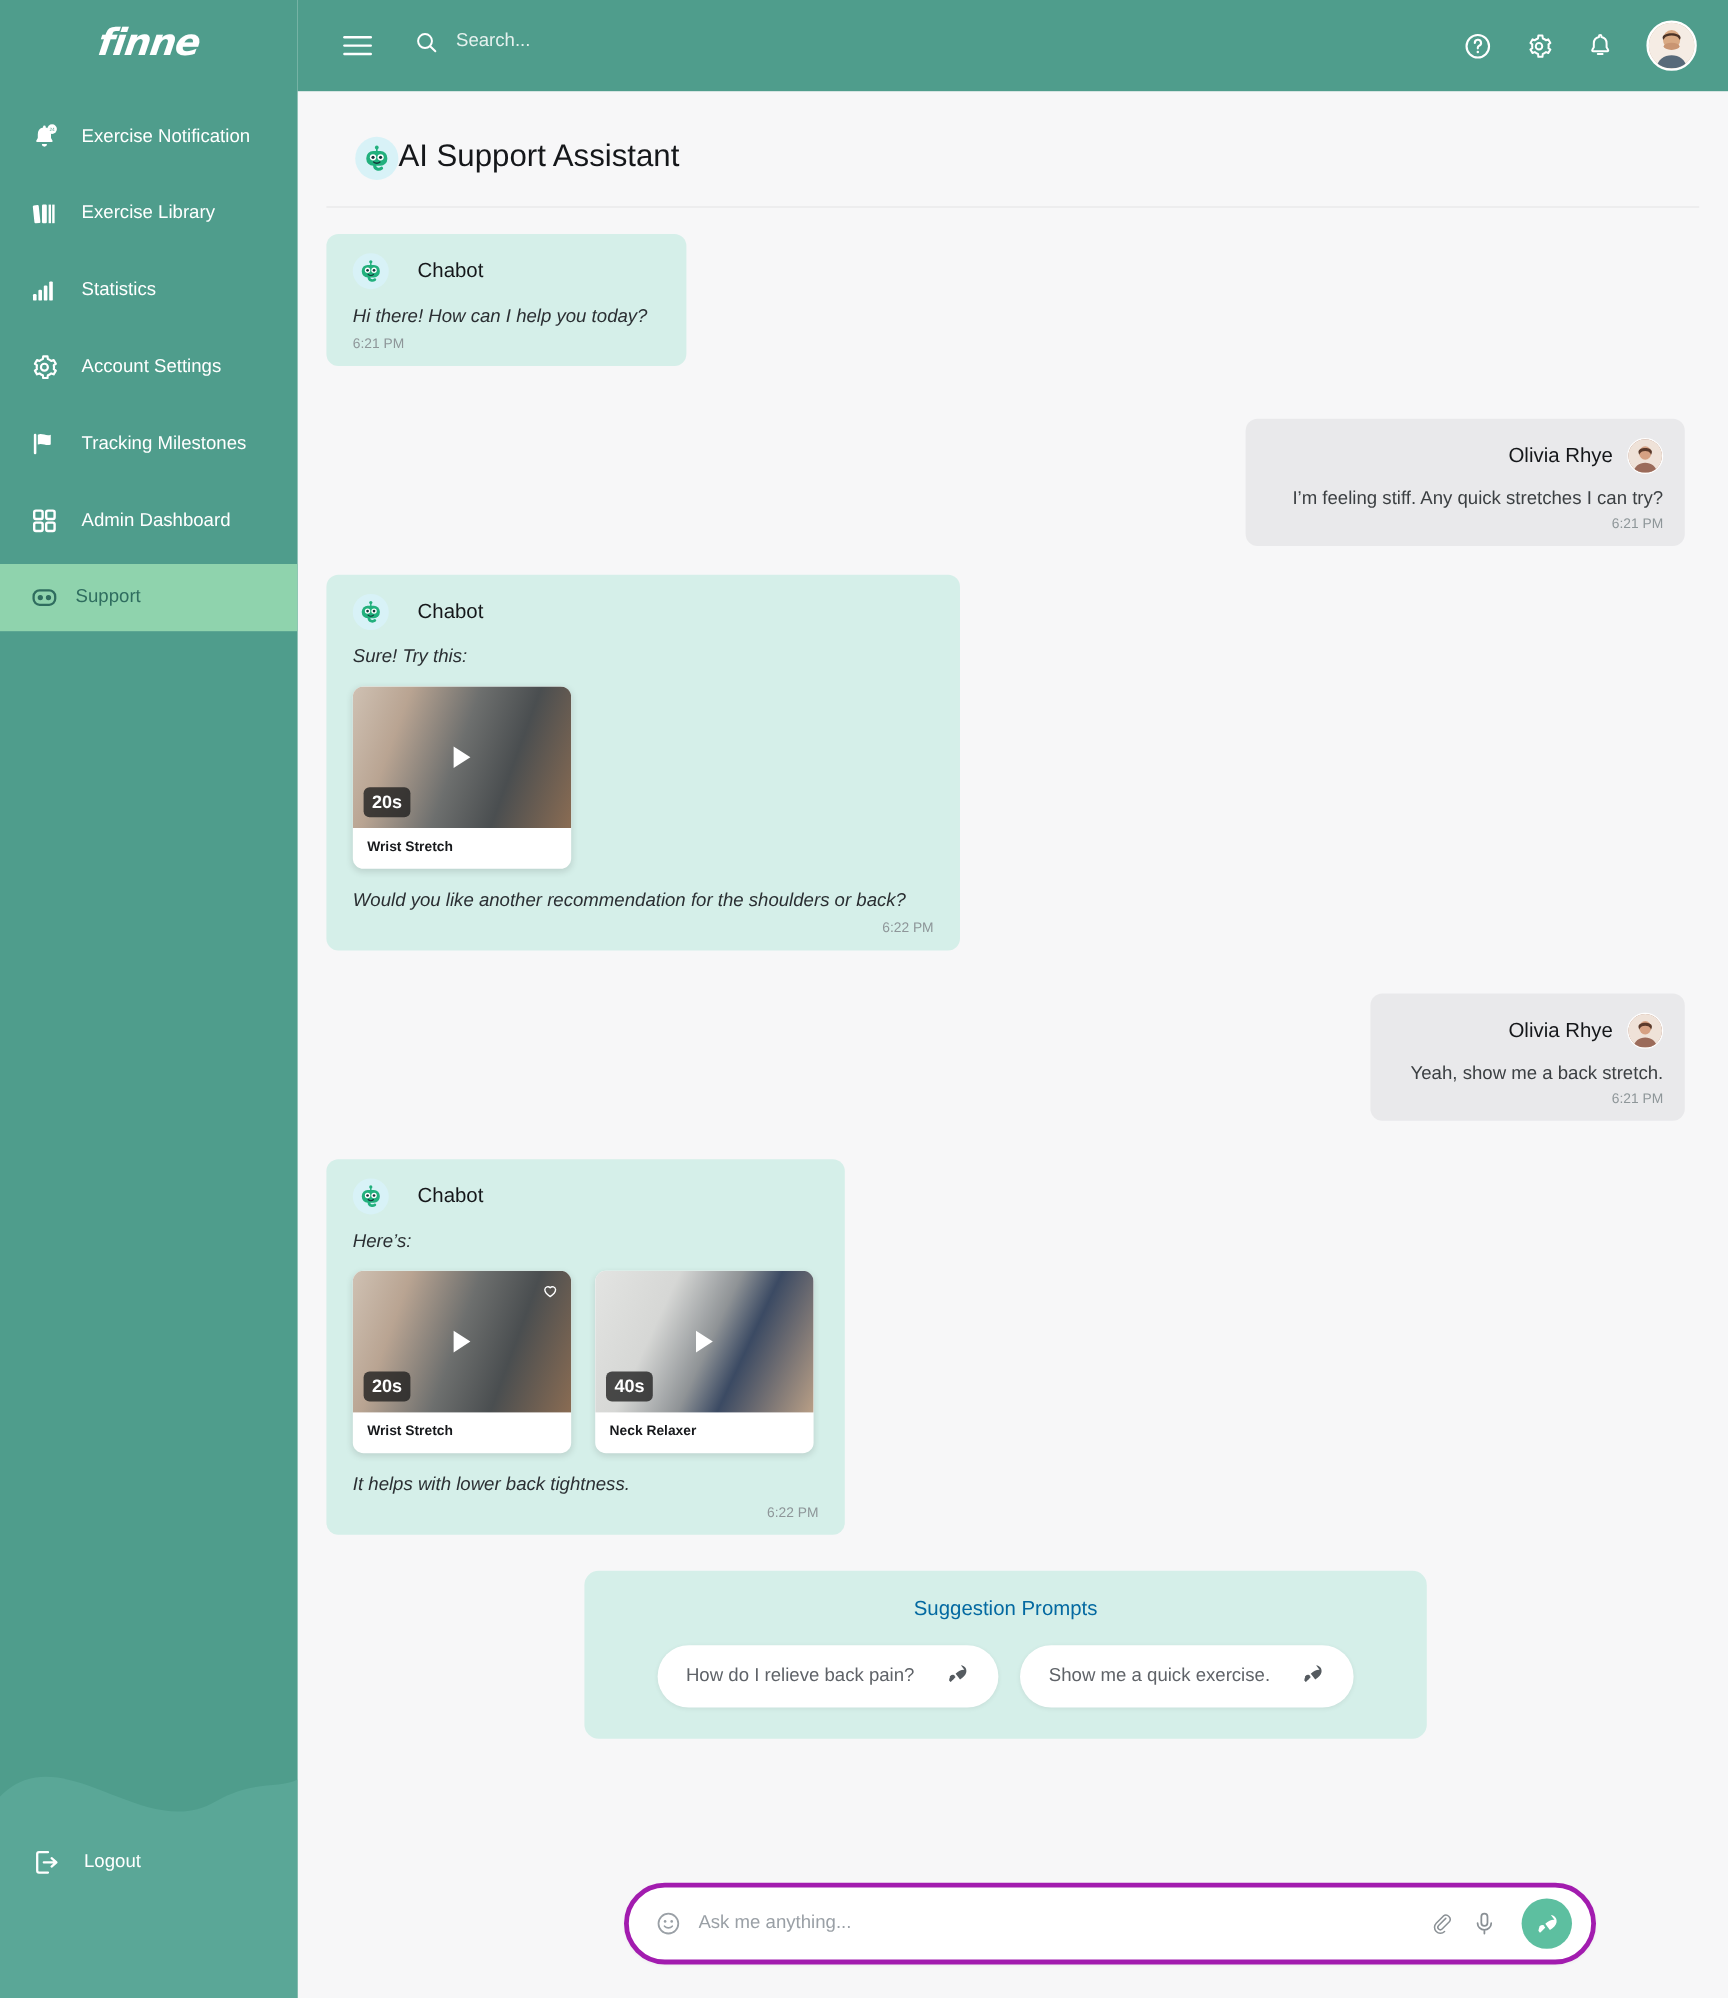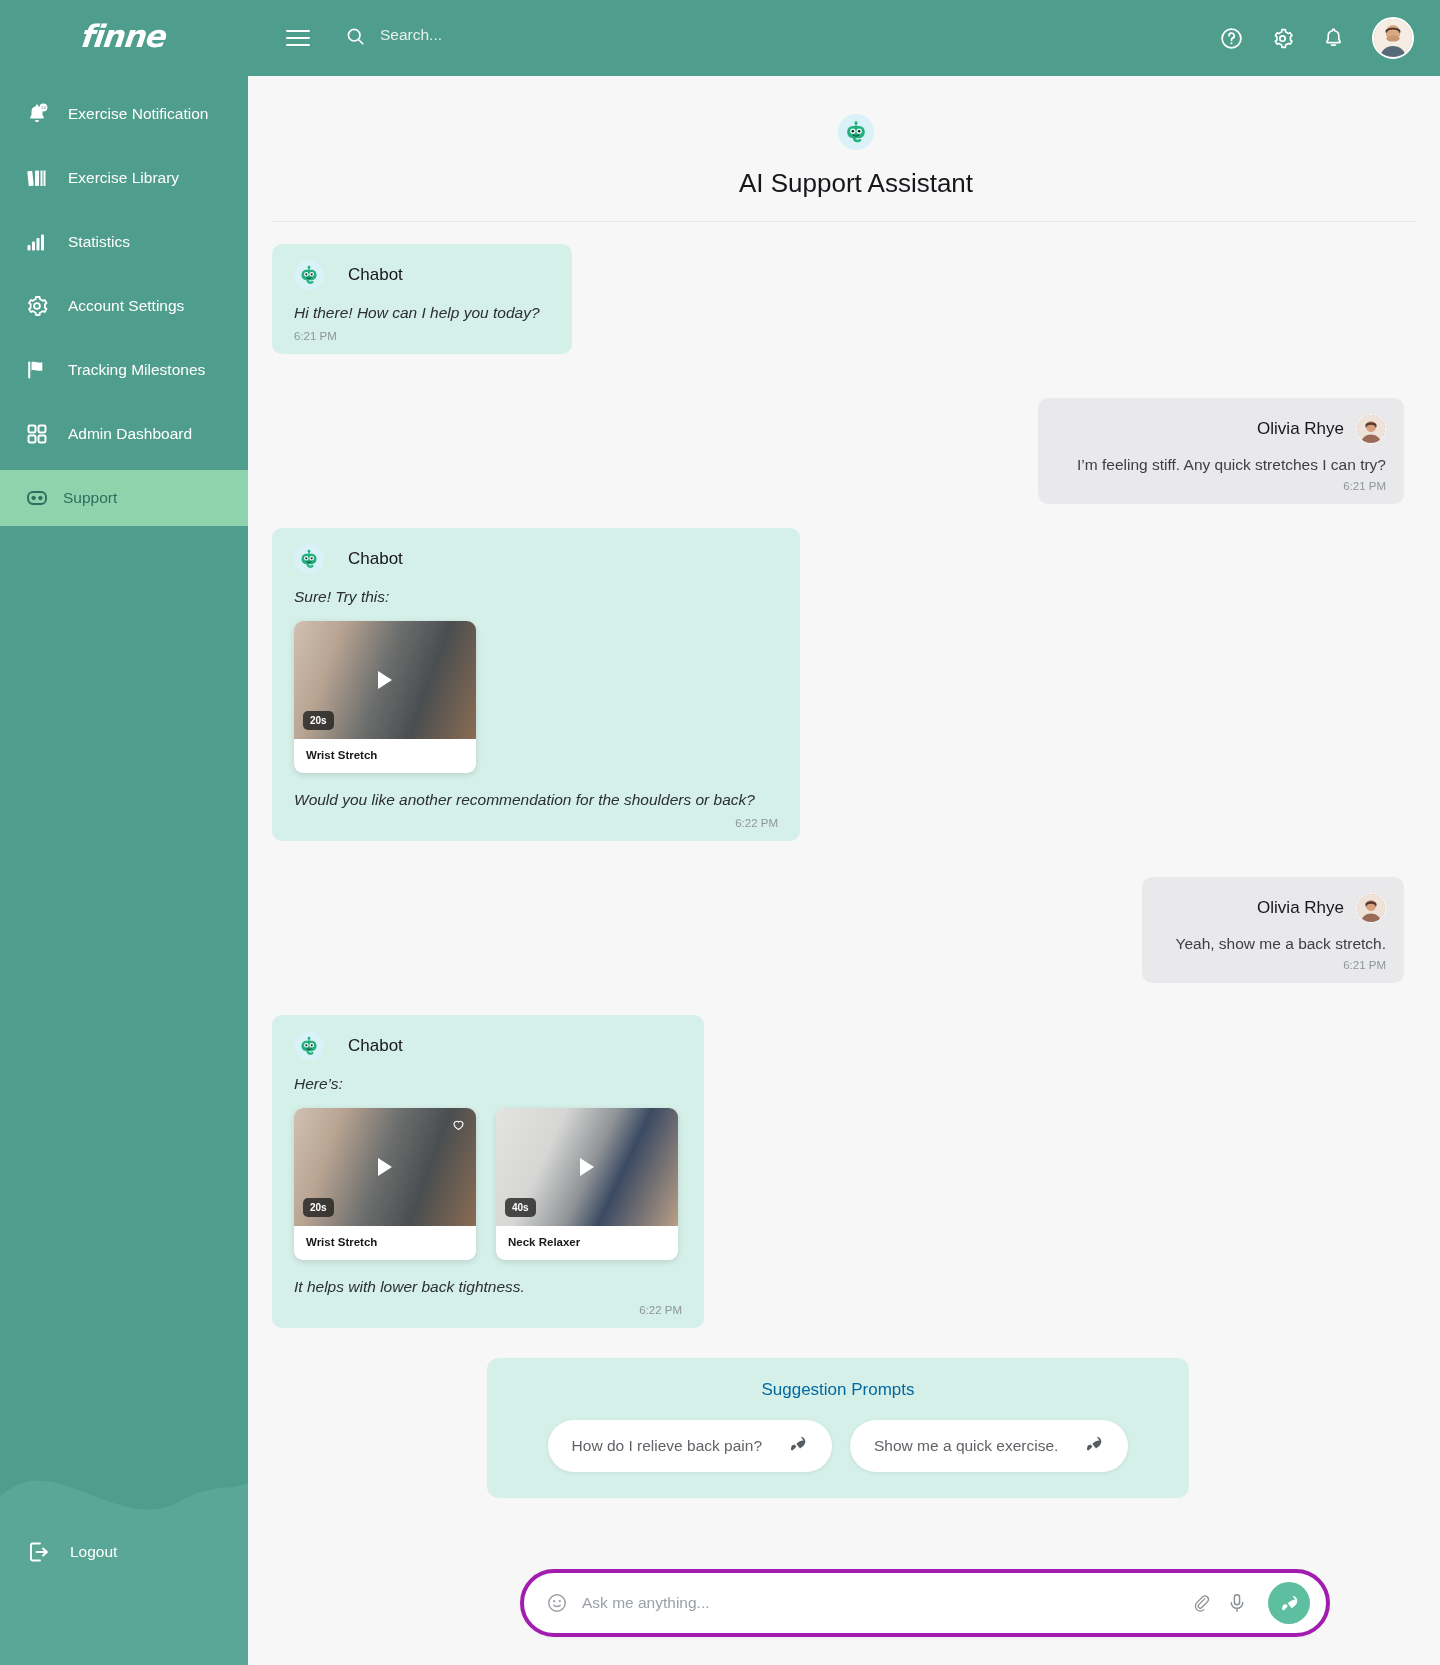--- a/index.html
+++ b/index.html
@@ -82,25 +82,24 @@
   .top-icon { cursor: pointer; display: flex; align-items: center; }
   .avatar-top {
     width: 42px; height: 42px; border-radius: 50%;
     background: #d9c3b0; overflow: hidden; border: 2px solid #ffffff;
     cursor: pointer; position: relative;
   }
 
   
   .content { flex: 1; padding: 0 0 0 0; position: relative; overflow: hidden; }
   .chat-header {
-    display: flex; align-items: center; gap: 18px;
+    display: flex; align-items: flex-start; 
     padding: 38px 0 22px 24px;
     margin: 0 24px 0 24px;
     border-bottom: 1px solid #e6e6e8;
-    flex-direction: column;
   }
   .chat-title { font-size: 26px; color: #15171a; font-weight: 400; }
   .bot-avatar {
     width: 36px; height: 36px; border-radius: 50%;
     background: #d8f2f7; display: flex; align-items: center; justify-content: center;
     flex: 0 0 36px;
   }
   .bot-avatar.sm { width: 30px; height: 30px; flex: 0 0 30px; }
 
   .messages { padding: 22px 36px 0 24px; }
@@ -143,21 +142,21 @@
   .thumb-a { background: linear-gradient(110deg,#cfc1b3 0%,#b9a492 22%,#6d6f6e 48%,#4a4e50 70%,#8a6c53 100%); }
   .thumb-b { background: linear-gradient(115deg,#e3e4e2 0%,#d6d7d5 30%,#8f9396 52%,#3b4a63 66%,#b99f86 100%); }
   .play {
     position: absolute; left: 50%; top: 50%; transform: translate(-50%,-50%);
     width: 0; height: 0; border-left: 14px solid #ffffff;
     border-top: 9px solid transparent; border-bottom: 9px solid transparent;
   }
   .dur {
     position: absolute; left: 9px; bottom: 9px;
     background: rgba(30,30,30,.78); color: #fff;
-    font-size: 10px; font-weight: 700; padding: 4px 7px; border-radius: 5px;
+    font-size: 15px; font-weight: 700; padding: 4px 7px; border-radius: 5px;
   }
   .heart { position: absolute; right: 10px; top: 9px; }
   .vtitle { padding: 10px 12px 12px 12px; font-size: 11.5px; font-weight: 700; color: #17191c; }
 
   
   .sugg-wrap { display: flex; justify-content: center; margin-top: 30px; }
   .sugg {
     background: #d5efe9; border-radius: 12px;
     width: 702px; padding: 22px 22px 26px 22px;
     text-align: center;

